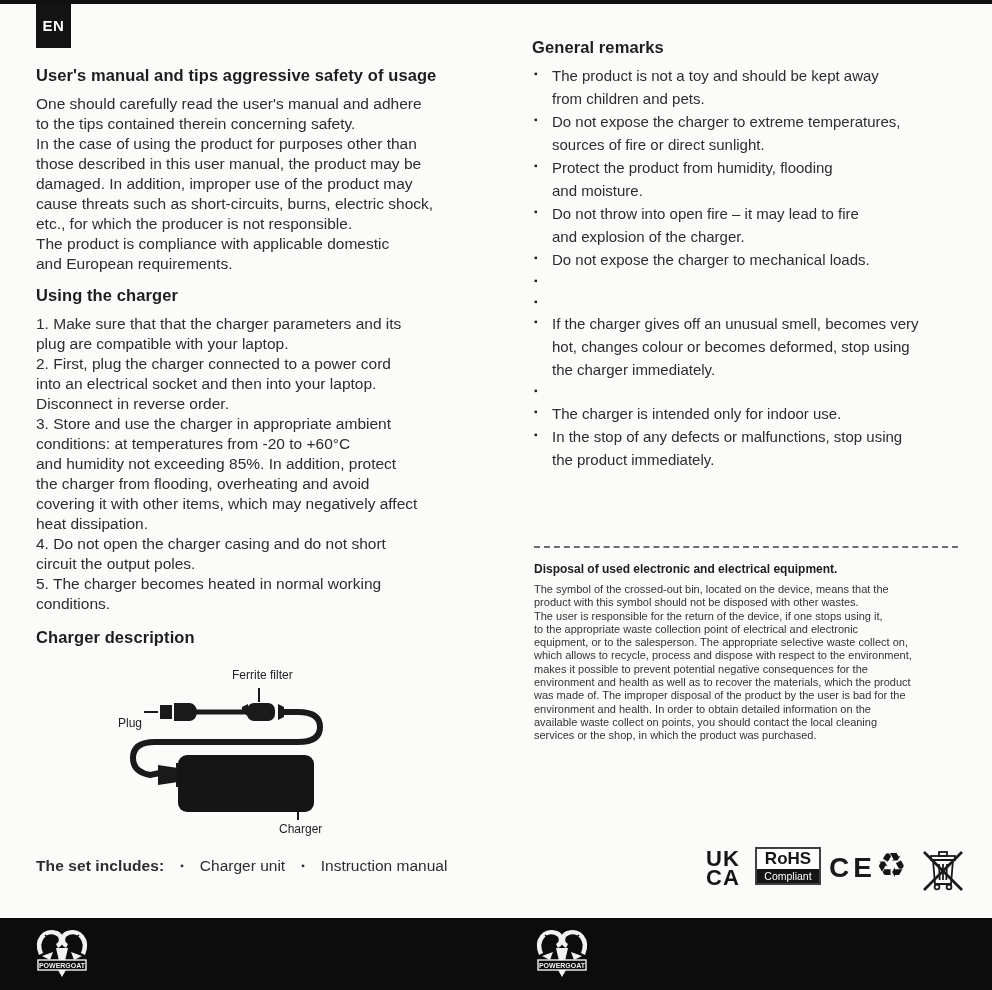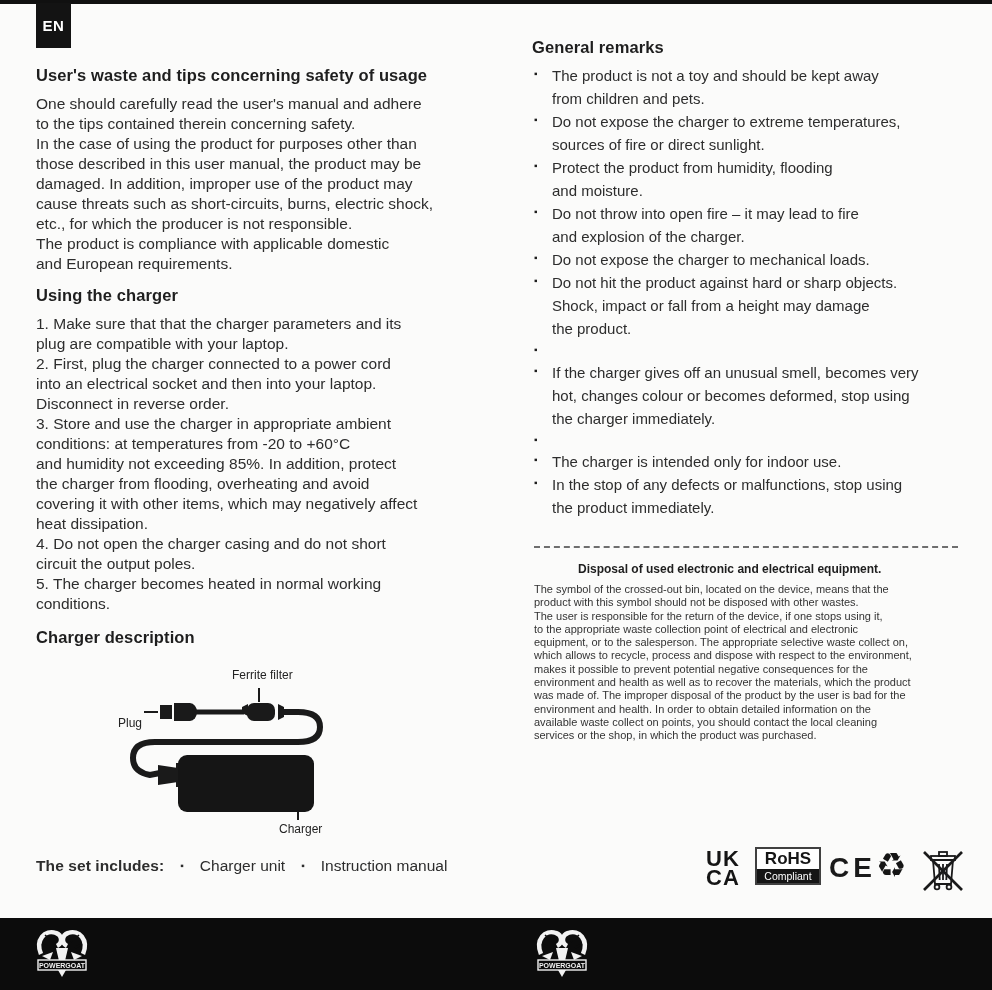--- a/index.html
+++ b/index.html
@@ -59,21 +59,21 @@
   .goat { position:absolute; top:5px; width:60px; height:58px; }
 </style>
 </head>
 <body>
 
 <div class="abs top-strip"></div>
 <div class="abs en-badge">
   <span>EN</span>
 </div>
 
-<h2 class="abs sec" style="left:36px; top:66px;">User's waste and tips concerning safety of usage</h2>
+<h2 class="abs sec" style="left:36px; top:66px;">User's manual and tips aggressive safety of usage</h2>
 <div class="abs body-txt pre" style="left:36px; top:94px;">One should carefully read the user's manual and adhere
 to the tips contained therein concerning safety.
 In the case of using the product for purposes other than
 those described in this user manual, the product may be
 damaged. In addition, improper use of the product may
 cause threats such as short-circuits, burns, electric shock,
 etc., for which the producer is not responsible.
 The product is compliance with applicable domestic
 and European requirements.</div>
 
@@ -155,23 +155,20 @@
       <span class="mark">▪</span>
       <span class="txt">Do not throw into open fire – it may lead to fire
 and explosion of the charger.</span>
     </li>
   <li>
       <span class="mark">▪</span>
       <span class="txt">Do not expose the charger to mechanical loads.</span>
     </li>
   <li>
       <span class="mark">▪</span>
-      <span class="txt">Do not hit the product against hard or sharp objects.
-Shock, impact or fall from a height may damage
-the product.</span>
     </li>
   <li>
       <span class="mark">▪</span>
     </li>
   <li>
       <span class="mark">▪</span>
       <span class="txt">If the charger gives off an unusual smell, becomes very
 hot, changes colour or becomes deformed, stop using
 the charger immediately.</span>
     </li>
@@ -184,21 +181,21 @@
     </li>
   <li>
       <span class="mark">▪</span>
       <span class="txt">In the stop of any defects or malfunctions, stop using
 the product immediately.</span>
     </li>
 </ul>
 
 <div class="abs dashline" style="left:534px; top:546px;"></div>
 
-<div class="abs small-head" style="left:534px; top:562px;margin-left:44px;">Disposal of used electronic and electrical equipment.</div>
+<div class="abs small-head" style="left:534px; top:562px;">Disposal of used electronic and electrical equipment.</div>
 <div class="abs small-txt pre" style="left:534px; top:583px;">The symbol of the crossed-out bin, located on the device, means that the
 product with this symbol should not be disposed with other wastes.
 The user is responsible for the return of the device, if one stops using it,
 to the appropriate waste collection point of electrical and electronic
 equipment, or to the salesperson. The appropriate selective waste collect on,
 which allows to recycle, process and dispose with respect to the environment,
 makes it possible to prevent potential negative consequences for the
 environment and health as well as to recover the materials, which the product
 was made of. The improper disposal of the product by the user is bad for the
 environment and health. In order to obtain detailed information on the

